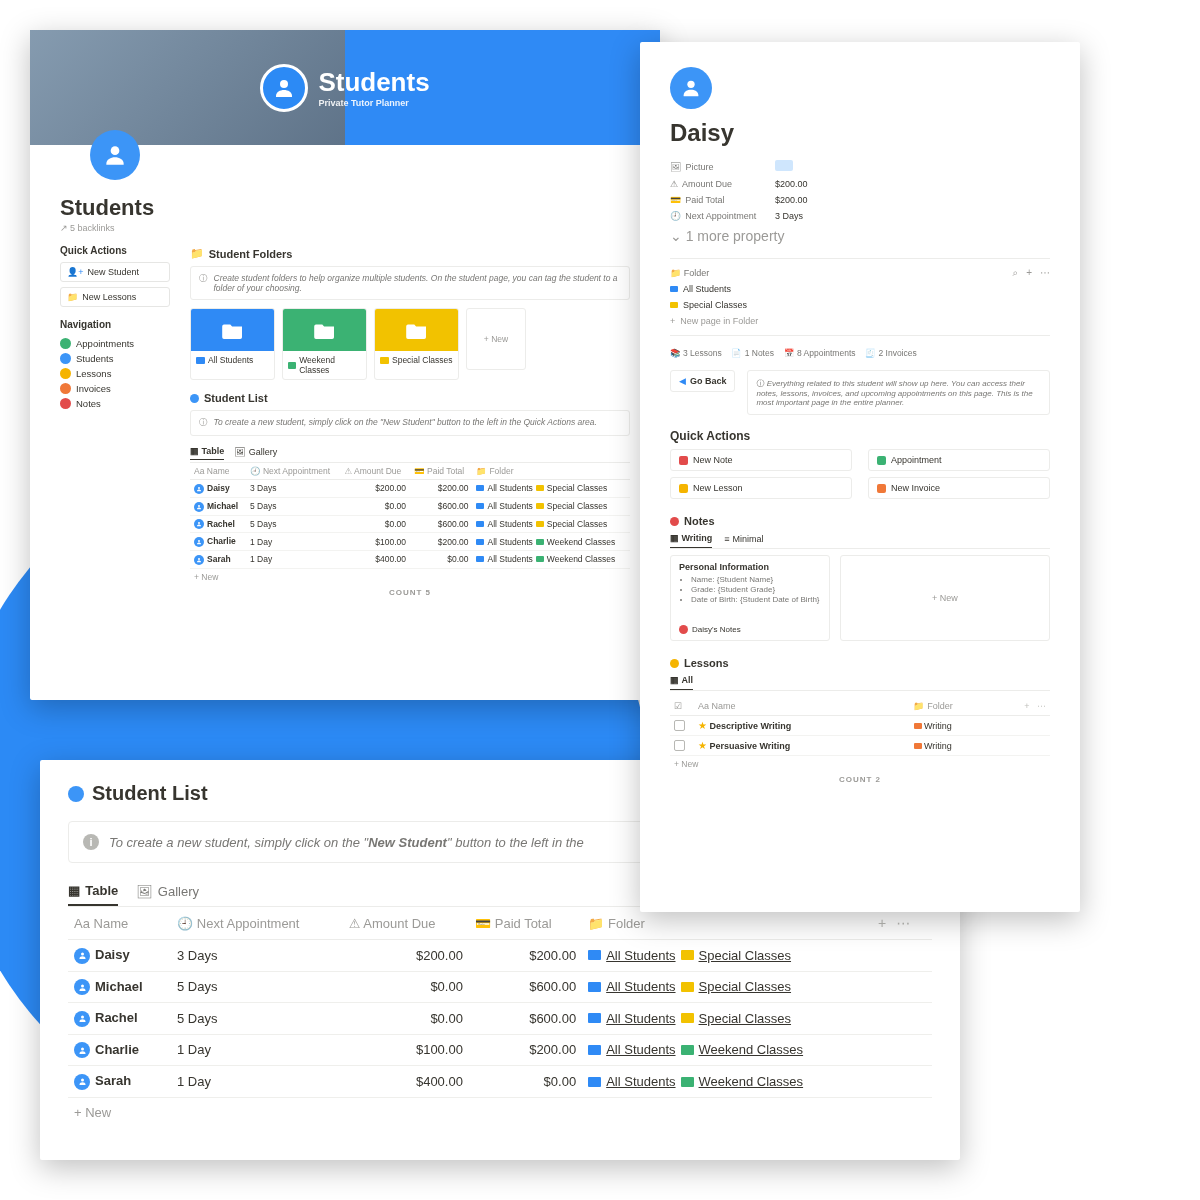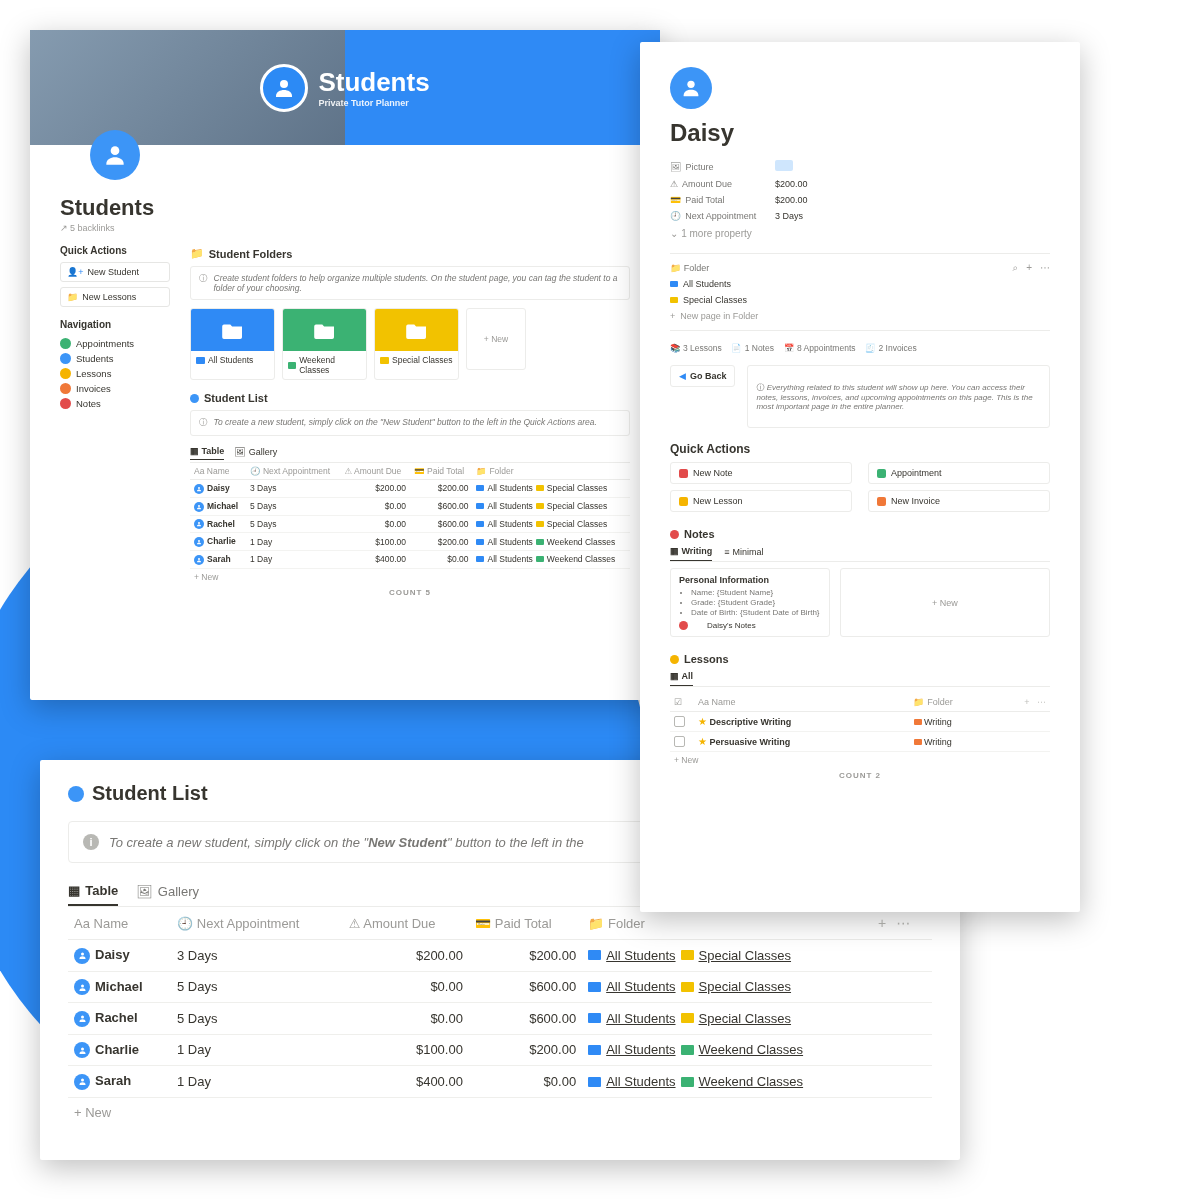--- a/index.html
+++ b/index.html
@@ -101,29 +101,29 @@
     z-index: 5;
     padding: 25px 30px;
     font-size:10px;
   }
   .daisy-icon { width:42px; height:42px; border-radius:50%; background:#3c95f7; display:flex; align-items:center; justify-content:center; margin-bottom:10px;}
   .daisy-title { font-size:24px; font-weight:800; margin-bottom:10px; }
   .prop-row { display:flex; font-size:9px; padding:3px 0; color:#787774; }
   .prop-label { width:105px; display:flex; align-items:center; gap:4px; }
   .prop-val { color:#37352f; }
   .tiny-pill { width:18px; height:11px; background:#cfe6fd; border-radius:2px; display:inline-block; }
-  .more-prop { font-size:10px; color:#9b9a97; padding:4px 0 8px; }
+  .more-prop { font-size:14px; color:#9b9a97; padding:4px 0 8px; }
   .sect-divider { height:1px; background:#ececea; margin:6px 0; }
   .drow { display:flex; justify-content:space-between; font-size:9px; color:#787774; padding:2px 0; align-items:center;}
   .drow-icons { display:flex; gap:8px; color:#9b9a97; font-size:10px;}
   .fold-item { font-size:9px; padding:3px 0; display:flex; align-items:center; gap:5px; }
   .stats-row { font-size:8.5px; color:#787774; padding:6px 0; display:flex; gap:10px; flex-wrap:wrap;}
   .goback-row { display:flex; gap:12px; align-items:flex-start; margin:6px 0 14px;}
   .goback { border:1px solid #ececea; border-radius:3px; padding:5px 8px; font-size:9px; display:flex; align-items:center; gap:4px; flex-shrink:0;}
-  .desc-box { border:1px solid #ececea; border-radius:3px; padding:16px 8px; font-size:8px; color:#787774; font-style:italic; flex:1;}
+  .desc-box { border:1px solid #ececea; border-radius:3px; padding:7px 8px; font-size:8px; color:#787774; font-style:italic; flex:1;}
   .qa-grid { display:grid; grid-template-columns:1fr 1fr; gap:6px 16px; margin:6px 0 16px;}
   .qa2 { border:1px solid #ececea; border-radius:3px; padding:5px 8px; font-size:9px; display:flex; align-items:center; gap:5px;}
   .sq { width:9px; height:9px; border-radius:2px; display:inline-block;}
   .notes-tabs { display:flex; gap:12px; border-bottom:1px solid #ececea; font-size:9px; margin-bottom:6px;}
   .notes-tab { padding-bottom:4px; display:flex; gap:3px; align-items:center;}
   .notes-tab.active { border-bottom:1.5px solid #37352f; font-weight:600;}
   .note-row { display:flex; gap:10px; }
   .note-card { border:1px solid #ececea; border-radius:3px; padding:6px 8px; font-size:8px; width:160px;}
   .note-card .ntitle { font-size:9px; font-weight:600; margin-bottom:3px;}
   .note-card ul { list-style:disc; padding-left:12px; color:#787774; }
@@ -462,21 +462,21 @@
     <div class="notes-tab">≡ <span>Minimal</span></div>
   </div>
   <div class="note-row" style="margin-bottom:16px">
     <div class="note-card">
       <div class="ntitle">Personal Information</div>
       <ul>
         <li>Name: {Student Name}</li>
         <li>Grade: {Student Grade}</li>
         <li>Date of Birth: {Student Date of Birth}</li>
       </ul>
-      <div style="margin-top:4px; display:flex; gap:19px; align-items:center">
+      <div style="margin-top:21px; display:flex; gap:4px; align-items:center">
           <span style="width:9px;height:9px;border-radius:50%;background:#e24b4b;display:inline-block"></span>
           <span>Daisy's Notes</span>
         </div>
     </div>
     <div class="note-empty">+  New</div>
   </div>
 
   <div class="sec-head">
       <span class="dot" style="background:#f5b400"></span>
       <span>Lessons</span>

